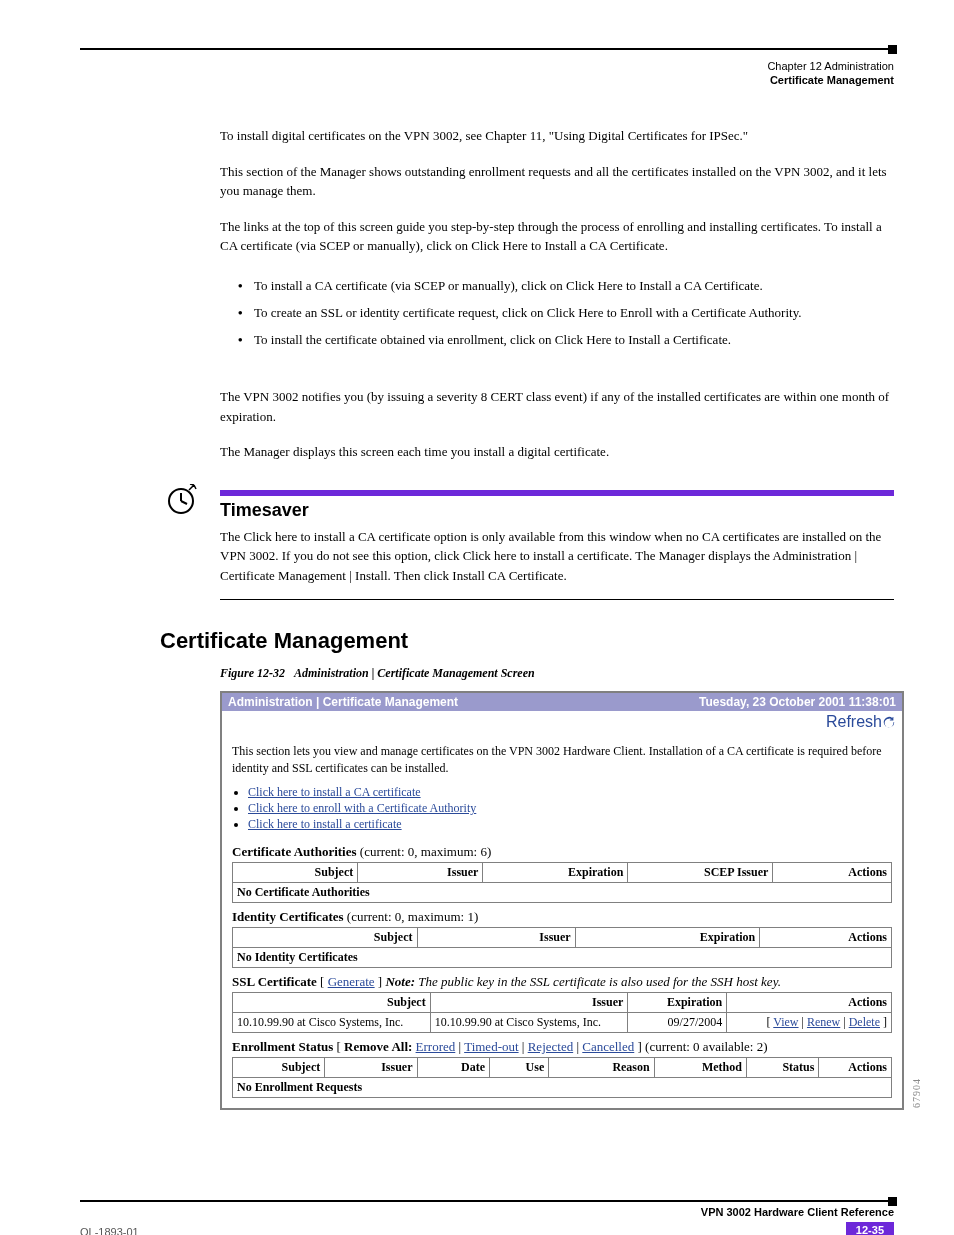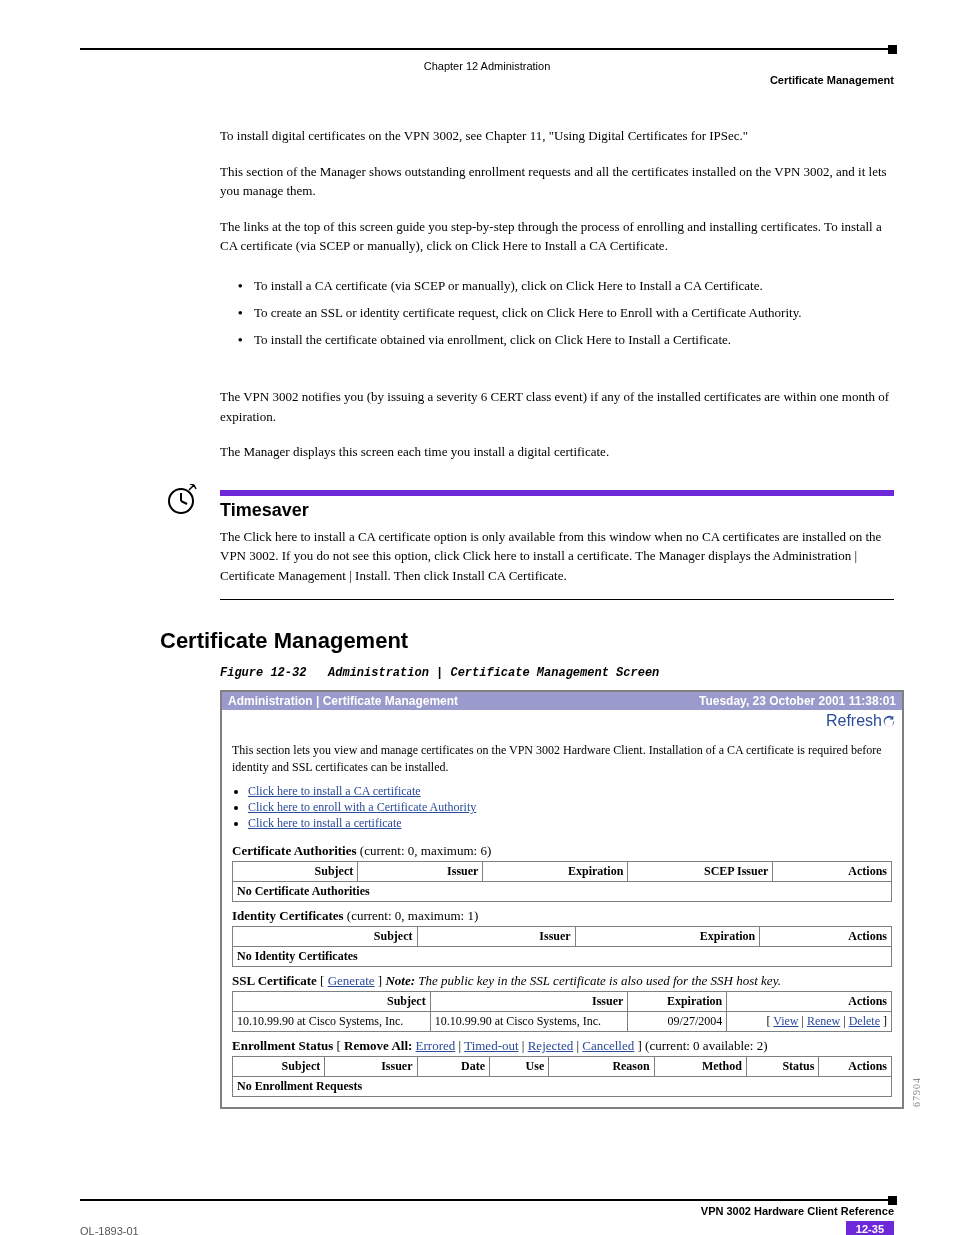--- a/index.html
+++ b/index.html
@@ -1,32 +1,32 @@
 <!DOCTYPE html>
 <html><head>
 <meta charset="utf-8">
 <style>
 body{margin:0;font-family:"Times New Roman",serif;font-size:13px;color:#000;background:#fff}
 .page{width:954px;margin:0 auto;position:relative;padding:30px 60px 40px 80px;box-sizing:border-box;min-height:1235px}
 .top-rule{border-top:2px solid #000;margin:18px 0 0;position:relative}
 .top-rule::after{content:"";position:absolute;right:-3px;top:-5px;width:9px;height:9px;background:#000}
-.ch-label{font-family:Arial,sans-serif;font-size:11px;text-align:center;margin:10px 0 2px}
+.ch-label{font-family:Arial,sans-serif;font-size:11px;text-align:right;margin:10px 0 2px}
 .sect-label{font-family:Arial,sans-serif;font-size:11px;font-weight:bold;text-align:right;margin:0 0 40px}
 .para{font-size:13px;line-height:1.5;margin:0 0 16px 140px}
 .para-sub{margin-top:34px}
 .bullets{margin:0 0 16px 158px;padding:0;list-style:none}
 .bullets li{position:relative;padding-left:16px;font-size:13px;line-height:1.9}
 .bullets li::before{content:"•";position:absolute;left:0;top:0;font-weight:bold}
 .bullets-lg li{line-height:2.1}
 .timesaver{position:relative;margin:28px 0 28px 140px}
 .timesaver .icon{position:absolute;left:-56px;top:-6px}
 .timesaver .title{font-family:Arial,sans-serif;font-weight:bold;font-size:18px;border-top:6px solid #6d28d9;padding-top:4px;display:inline-block;width:100%}
 .timesaver .body{font-size:13px;margin-top:6px;border-bottom:1px solid #000;padding-bottom:14px;line-height:1.5}
 h2.sec{font-family:Arial,sans-serif;font-size:22px;font-weight:bold;margin:26px 0 12px 80px}
-.fig-cap{font-family:Liberation Mono, monospace;font-size:12px;margin:6px 0 10px 140px}
+.fig-cap{font-family:Liberation Serif, serif;font-size:12px;margin:6px 0 10px 140px}
 .fig-cap em{font-style:italic;font-weight:bold}
 .screenshot{margin:0 0 0 140px;border:2px solid #808080;background:#fff;width:680px;font-family:"Times New Roman",serif;font-size:12px;position:relative}
 .scr-head{display:flex;justify-content:space-between;align-items:center;background:#9a9acc;color:#fff;font-family:Arial,sans-serif;font-weight:bold;font-size:12px;padding:2px 6px}
 .scr-refresh{text-align:right;padding:2px 6px;font-family:Arial,sans-serif;font-size:16px;color:#2a4a9a}
 .scr-refresh a{text-decoration:none;color:#2a4a9a}
 .scr-ref-icon{display:inline-block;width:14px;height:14px;vertical-align:middle}
 .scr-body{padding:6px 10px 10px}
 .scr-intro{font-size:12px;line-height:1.35;margin:4px 0 8px}
 .scr-links{margin:0 0 12px 16px;padding:0;list-style:disc}
 .scr-links li{font-size:12px;line-height:1.35;color:#000}
@@ -60,21 +60,21 @@
   <p class="para">To install digital certificates on the VPN 3002, see Chapter 11, "Using Digital Certificates for IPSec."</p>
   <p class="para">This section of the Manager shows outstanding enrollment requests and all the certificates installed on the VPN 3002, and it lets you manage them.</p>
   <p class="para">The links at the top of this screen guide you step-by-step through the process of enrolling and installing certificates. To install a CA certificate (via SCEP or manually), click on Click Here to Install a CA Certificate.</p>
 
   <ul class="bullets bullets-lg">
     <li>To install a CA certificate (via SCEP or manually), click on Click Here to Install a CA Certificate.</li>
     <li>To create an SSL or identity certificate request, click on Click Here to Enroll with a Certificate Authority.</li>
     <li>To install the certificate obtained via enrollment, click on Click Here to Install a Certificate.</li>
   </ul>
 
-  <p class="para para-sub">The VPN 3002 notifies you (by issuing a severity 6 CERT class event) if any of the installed certificates are within one month of expiration.</p>
+  <p class="para para-sub">The VPN 3002 notifies you (by issuing a severity 8 CERT class event) if any of the installed certificates are within one month of expiration.</p>
   <p class="para">The Manager displays this screen each time you install a digital certificate.</p>
 
   <div class="timesaver">
     <span class="icon">
       <svg width="34" height="34" viewBox="0 0 34 34">
           <circle cx="17" cy="17" r="12" fill="none" stroke="#000" stroke-width="2"></circle>
           <line x1="17" y1="17" x2="17" y2="9" stroke="#000" stroke-width="2"></line>
           <line x1="17" y1="17" x2="23" y2="20" stroke="#000" stroke-width="2"></line>
           <path d="M25 6 L30 1 M30 1 L32 5 M30 1 L26 0" stroke="#000" stroke-width="1.5" fill="none"></path>
         </svg>

